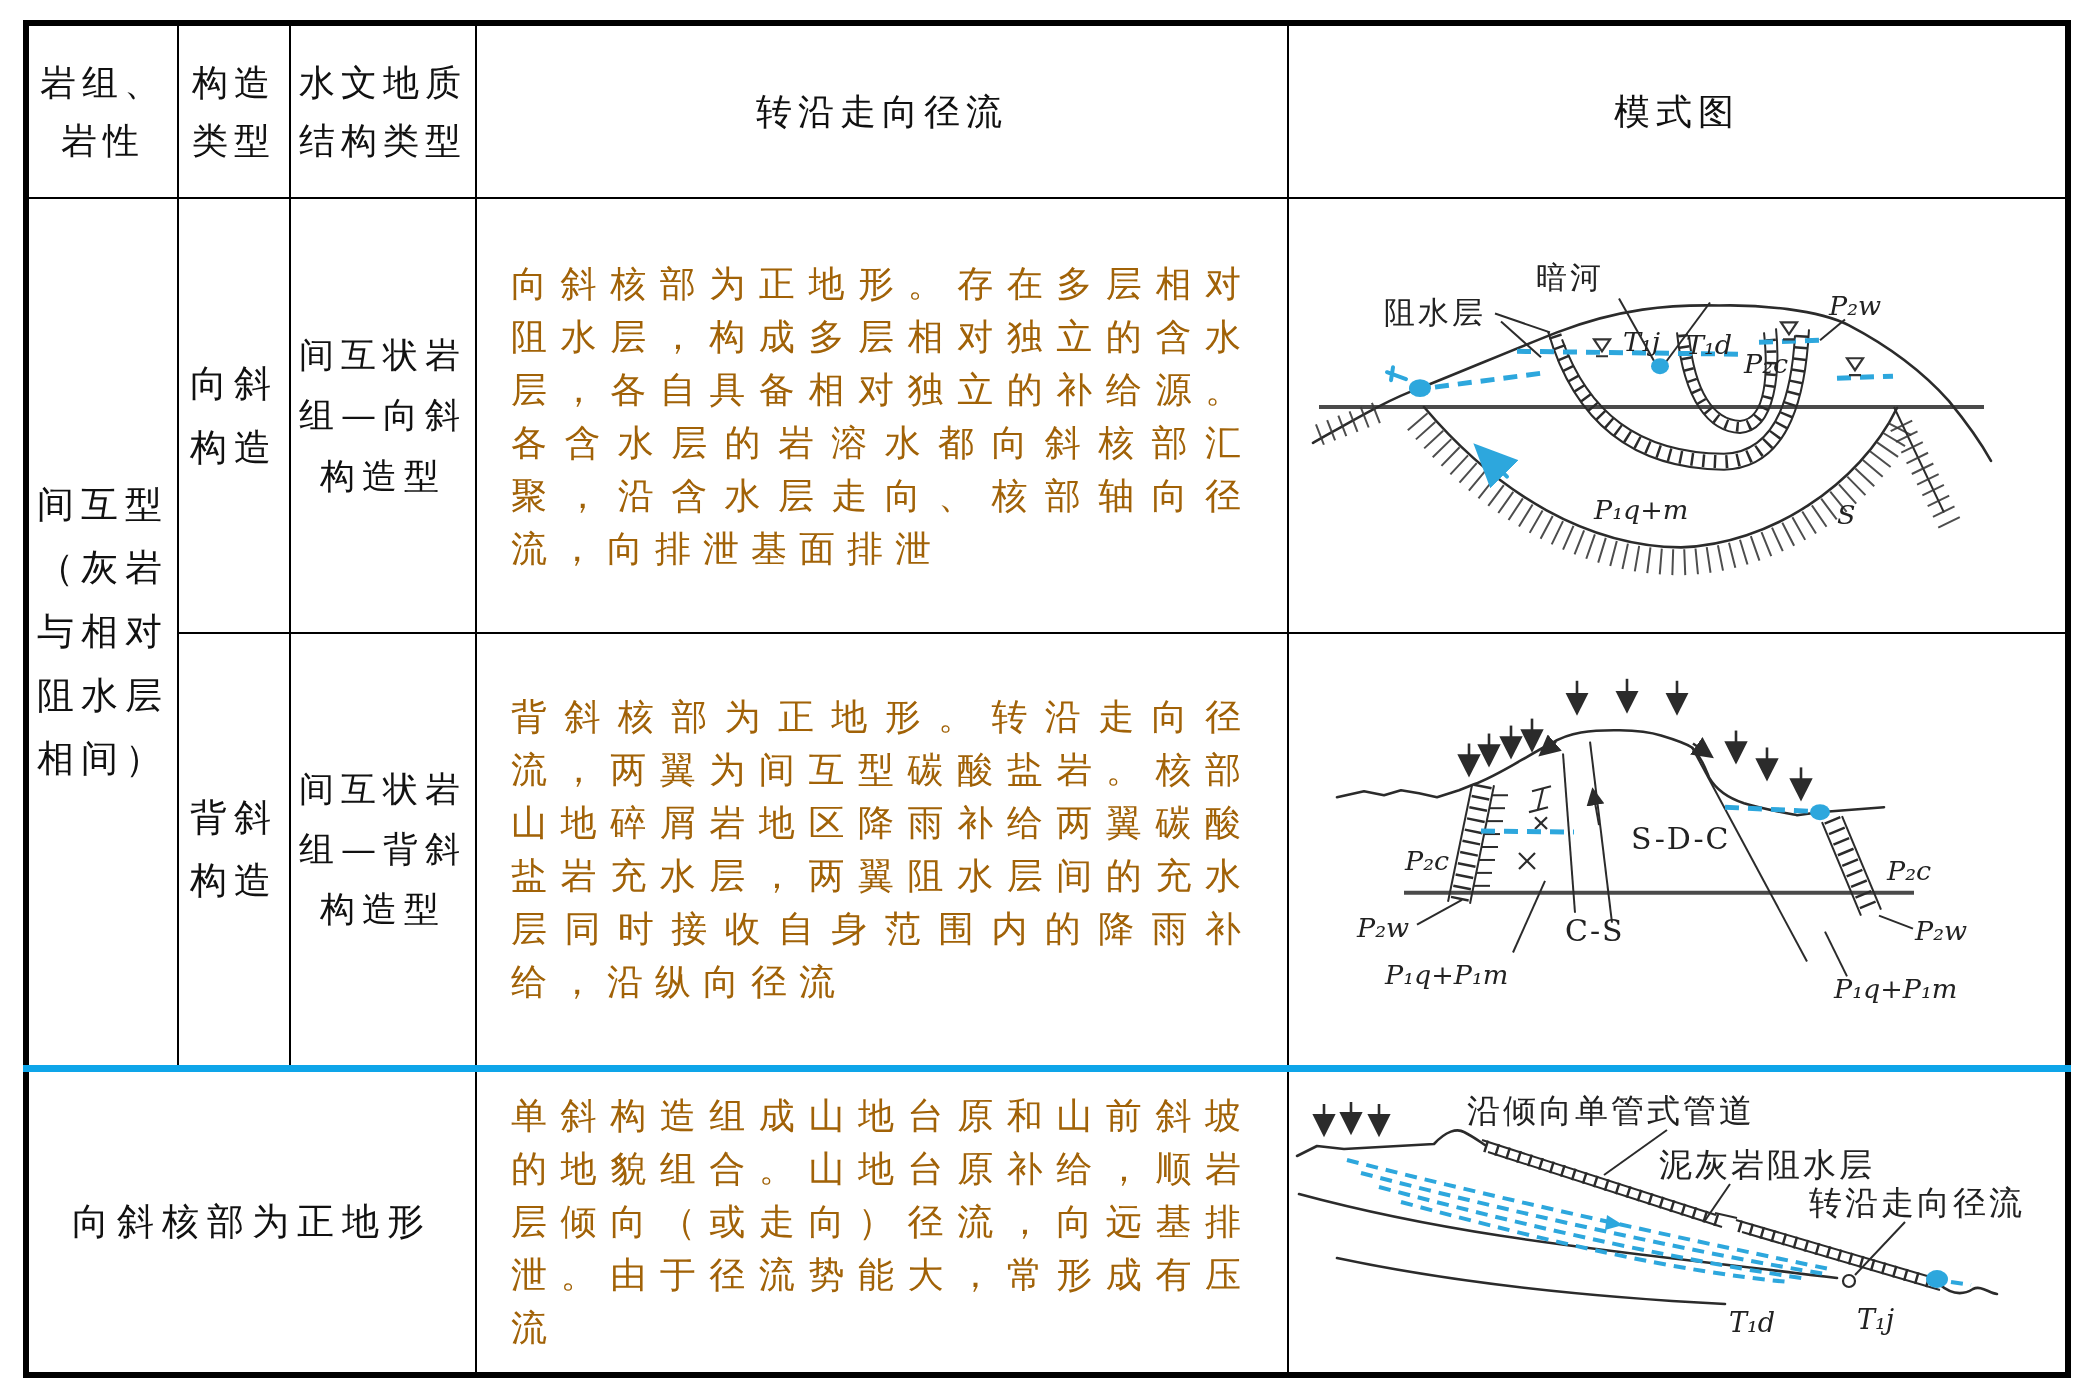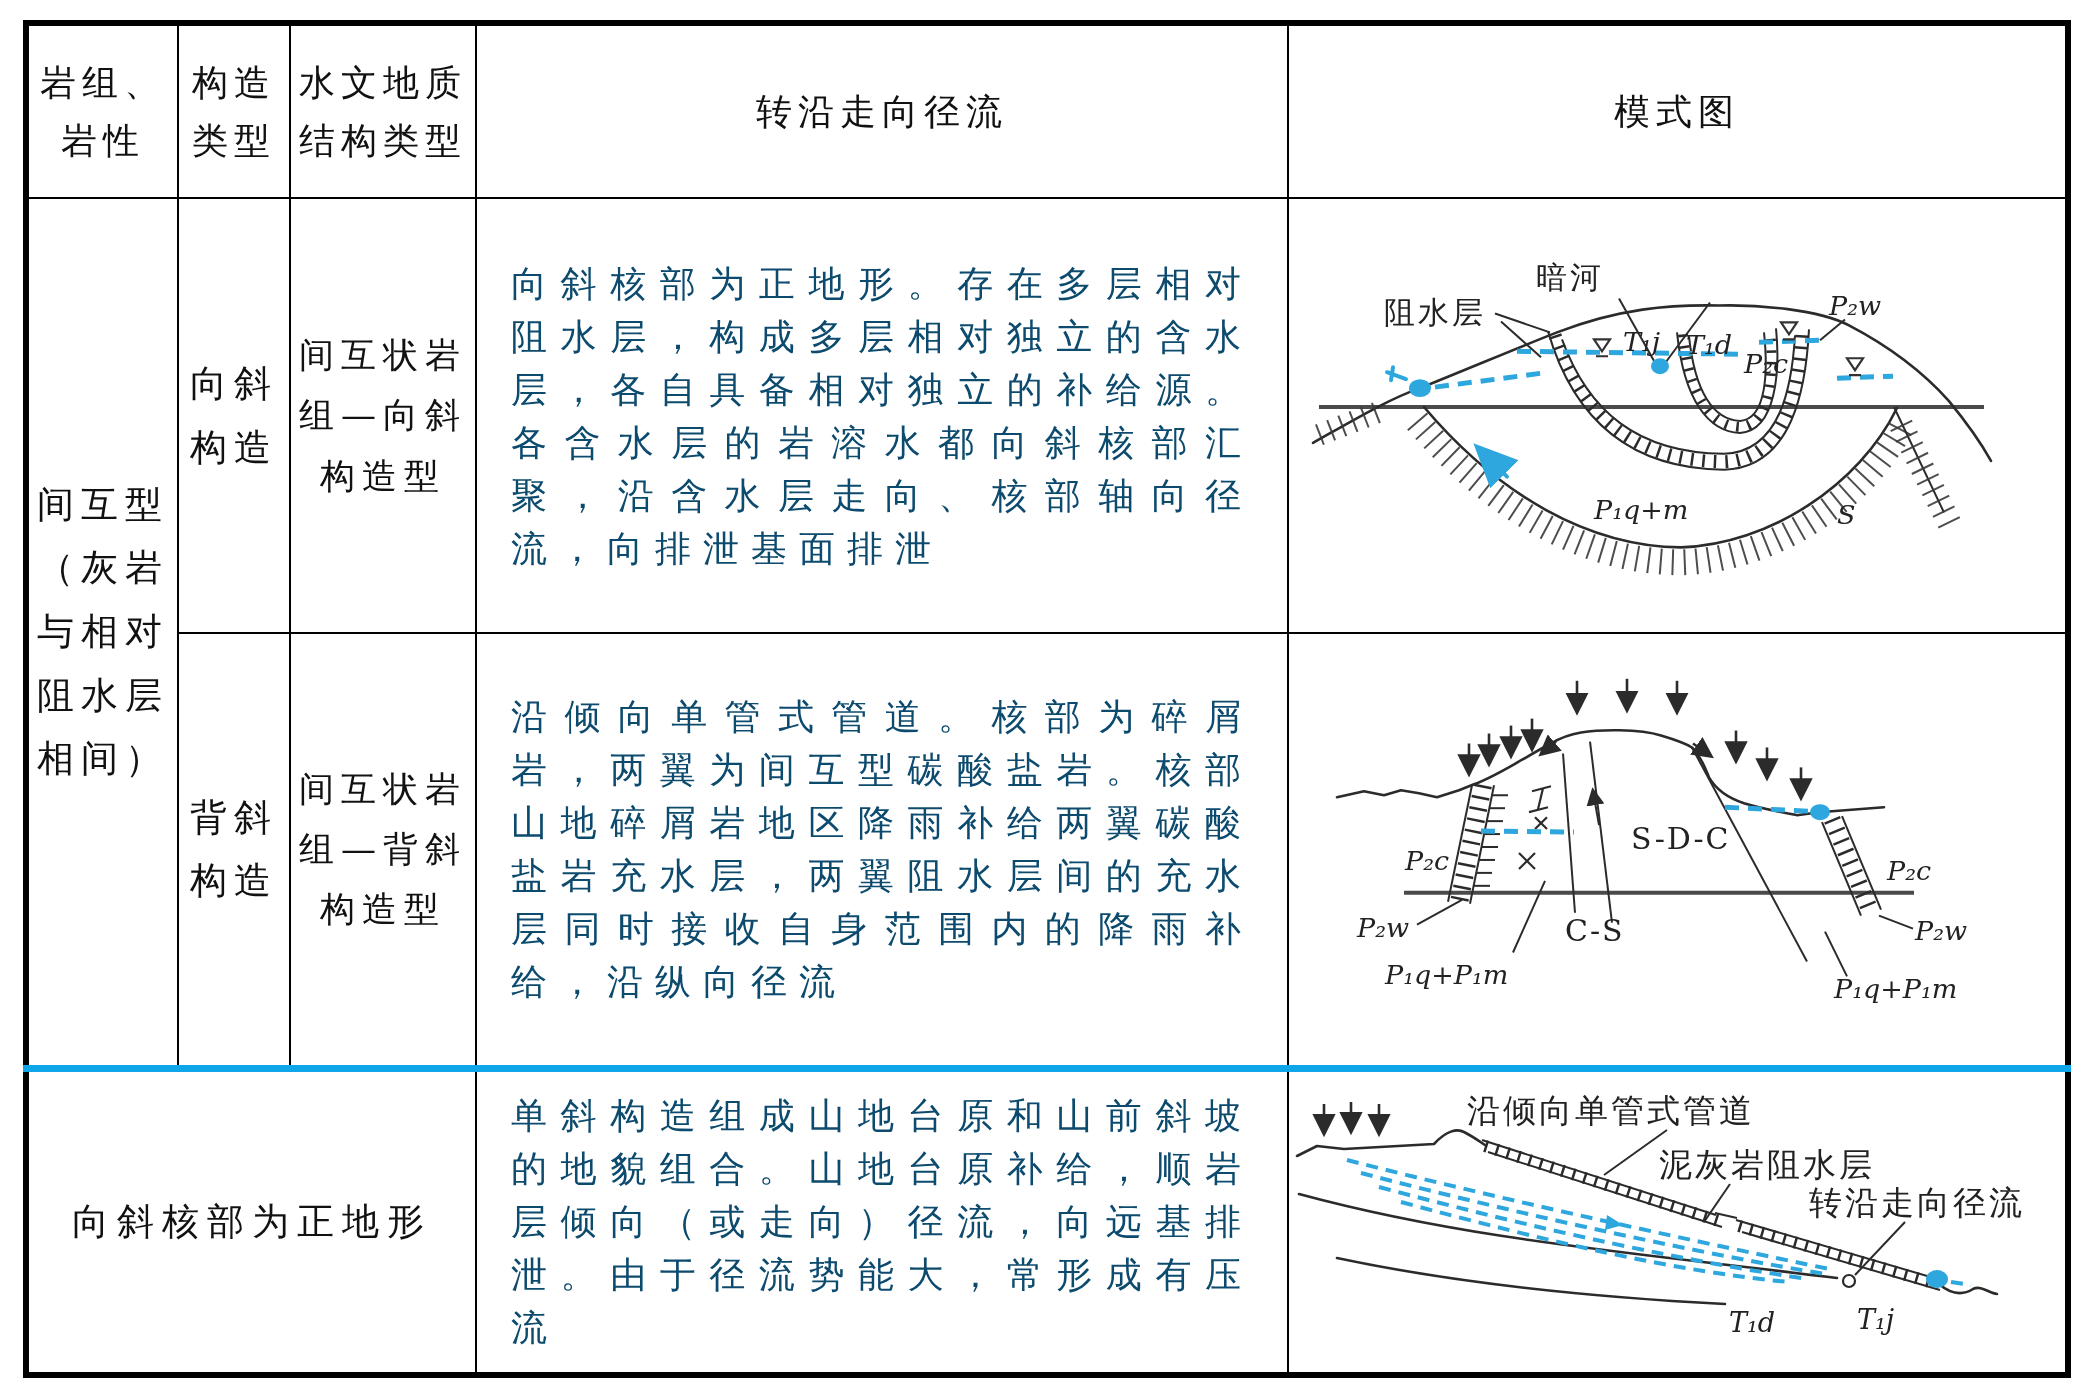--- a/index.html
+++ b/index.html
@@ -20,21 +20,21 @@
   .hcell {
     text-align:center; white-space:pre-line; font-size:36px;
     line-height:1.6; letter-spacing:6px; color:#111;
   }
   .vcell {
     text-align:center; white-space:pre-line; font-size:37px;
     line-height:1.72; letter-spacing:7px; color:#111;
   }
   .para {
     padding:8px 34px; font-size:36px; line-height:53px; letter-spacing:12px;
-    text-align:justify; color:#0c4a6e;
+    text-align:justify; color:#a16207;
   }
   td.diagram { padding:0; vertical-align:middle; }
   td.diagram svg { display:block; }
   
   .ln   { stroke:#2b2b2b; stroke-width:2.6; fill:none; stroke-linecap:round; stroke-linejoin:round; }
   .ln-thin { stroke:#2b2b2b; stroke-width:2; fill:none; }
   .base { stroke:#4a4a4a; stroke-width:4; fill:none; }
   .rung { fill:none; stroke:#2b2b2b; stroke-dasharray:2.5 9; stroke-linecap:butt; }
   .hatch{ fill:none; stroke:#3a3a3a; stroke-dasharray:2 10; stroke-linecap:butt; opacity:.9; }
   .wdash{ stroke:#2da7dd; stroke-width:5; fill:none; stroke-dasharray:14 9; stroke-linecap:butt; }
@@ -154,21 +154,21 @@
       </svg>
     </td>
   </tr>
 
   <tr style="height:435px">
     <td class="vcell">背斜
 构造</td>
     <td class="vcell" style="font-size:35px">间互状岩
 组—背斜
 构造型</td>
-    <td class="para">沿倾向单管式管道。核部为碎屑岩，两翼为间互型碳酸盐岩。核部山地碎屑岩地区降雨补给两翼碳酸盐岩充水层，两翼阻水层间的充水层同时接收自身范围内的降雨补给，沿纵向径流</td>
+    <td class="para">背斜核部为正地形。转沿走向径流，两翼为间互型碳酸盐岩。核部山地碎屑岩地区降雨补给两翼碳酸盐岩充水层，两翼阻水层间的充水层同时接收自身范围内的降雨补给，沿纵向径流</td>
     <td class="diagram">
 
       <svg width="776" height="427" viewBox="0 0 776 429" preserveAspectRatio="none">
         <defs>
           <marker id="ah2" markerWidth="10" markerHeight="9" refX="7" refY="4.5" orient="auto">
             <path d="M0,0 L9,4.5 L0,9 z" fill="#2b2b2b"></path>
           </marker>
         </defs>
         <line class="base" x1="115" y1="258" x2="625" y2="258" stroke-width="3"></line>
         <path class="ln" d="M 48 162 L 75 156 L 95 160 L 112 155 L 130 158 L 148 162 L 170 155 L 185 149 C 210 140 235 122 262 108 C 272 102 280 99 292 97 C 310 94 350 93 372 100 C 382 103 395 107 403 112 C 412 122 416 132 420 142 C 428 156 440 163 455 168 C 475 174 492 177 508 180 L 530 177 L 595 172"></path>

